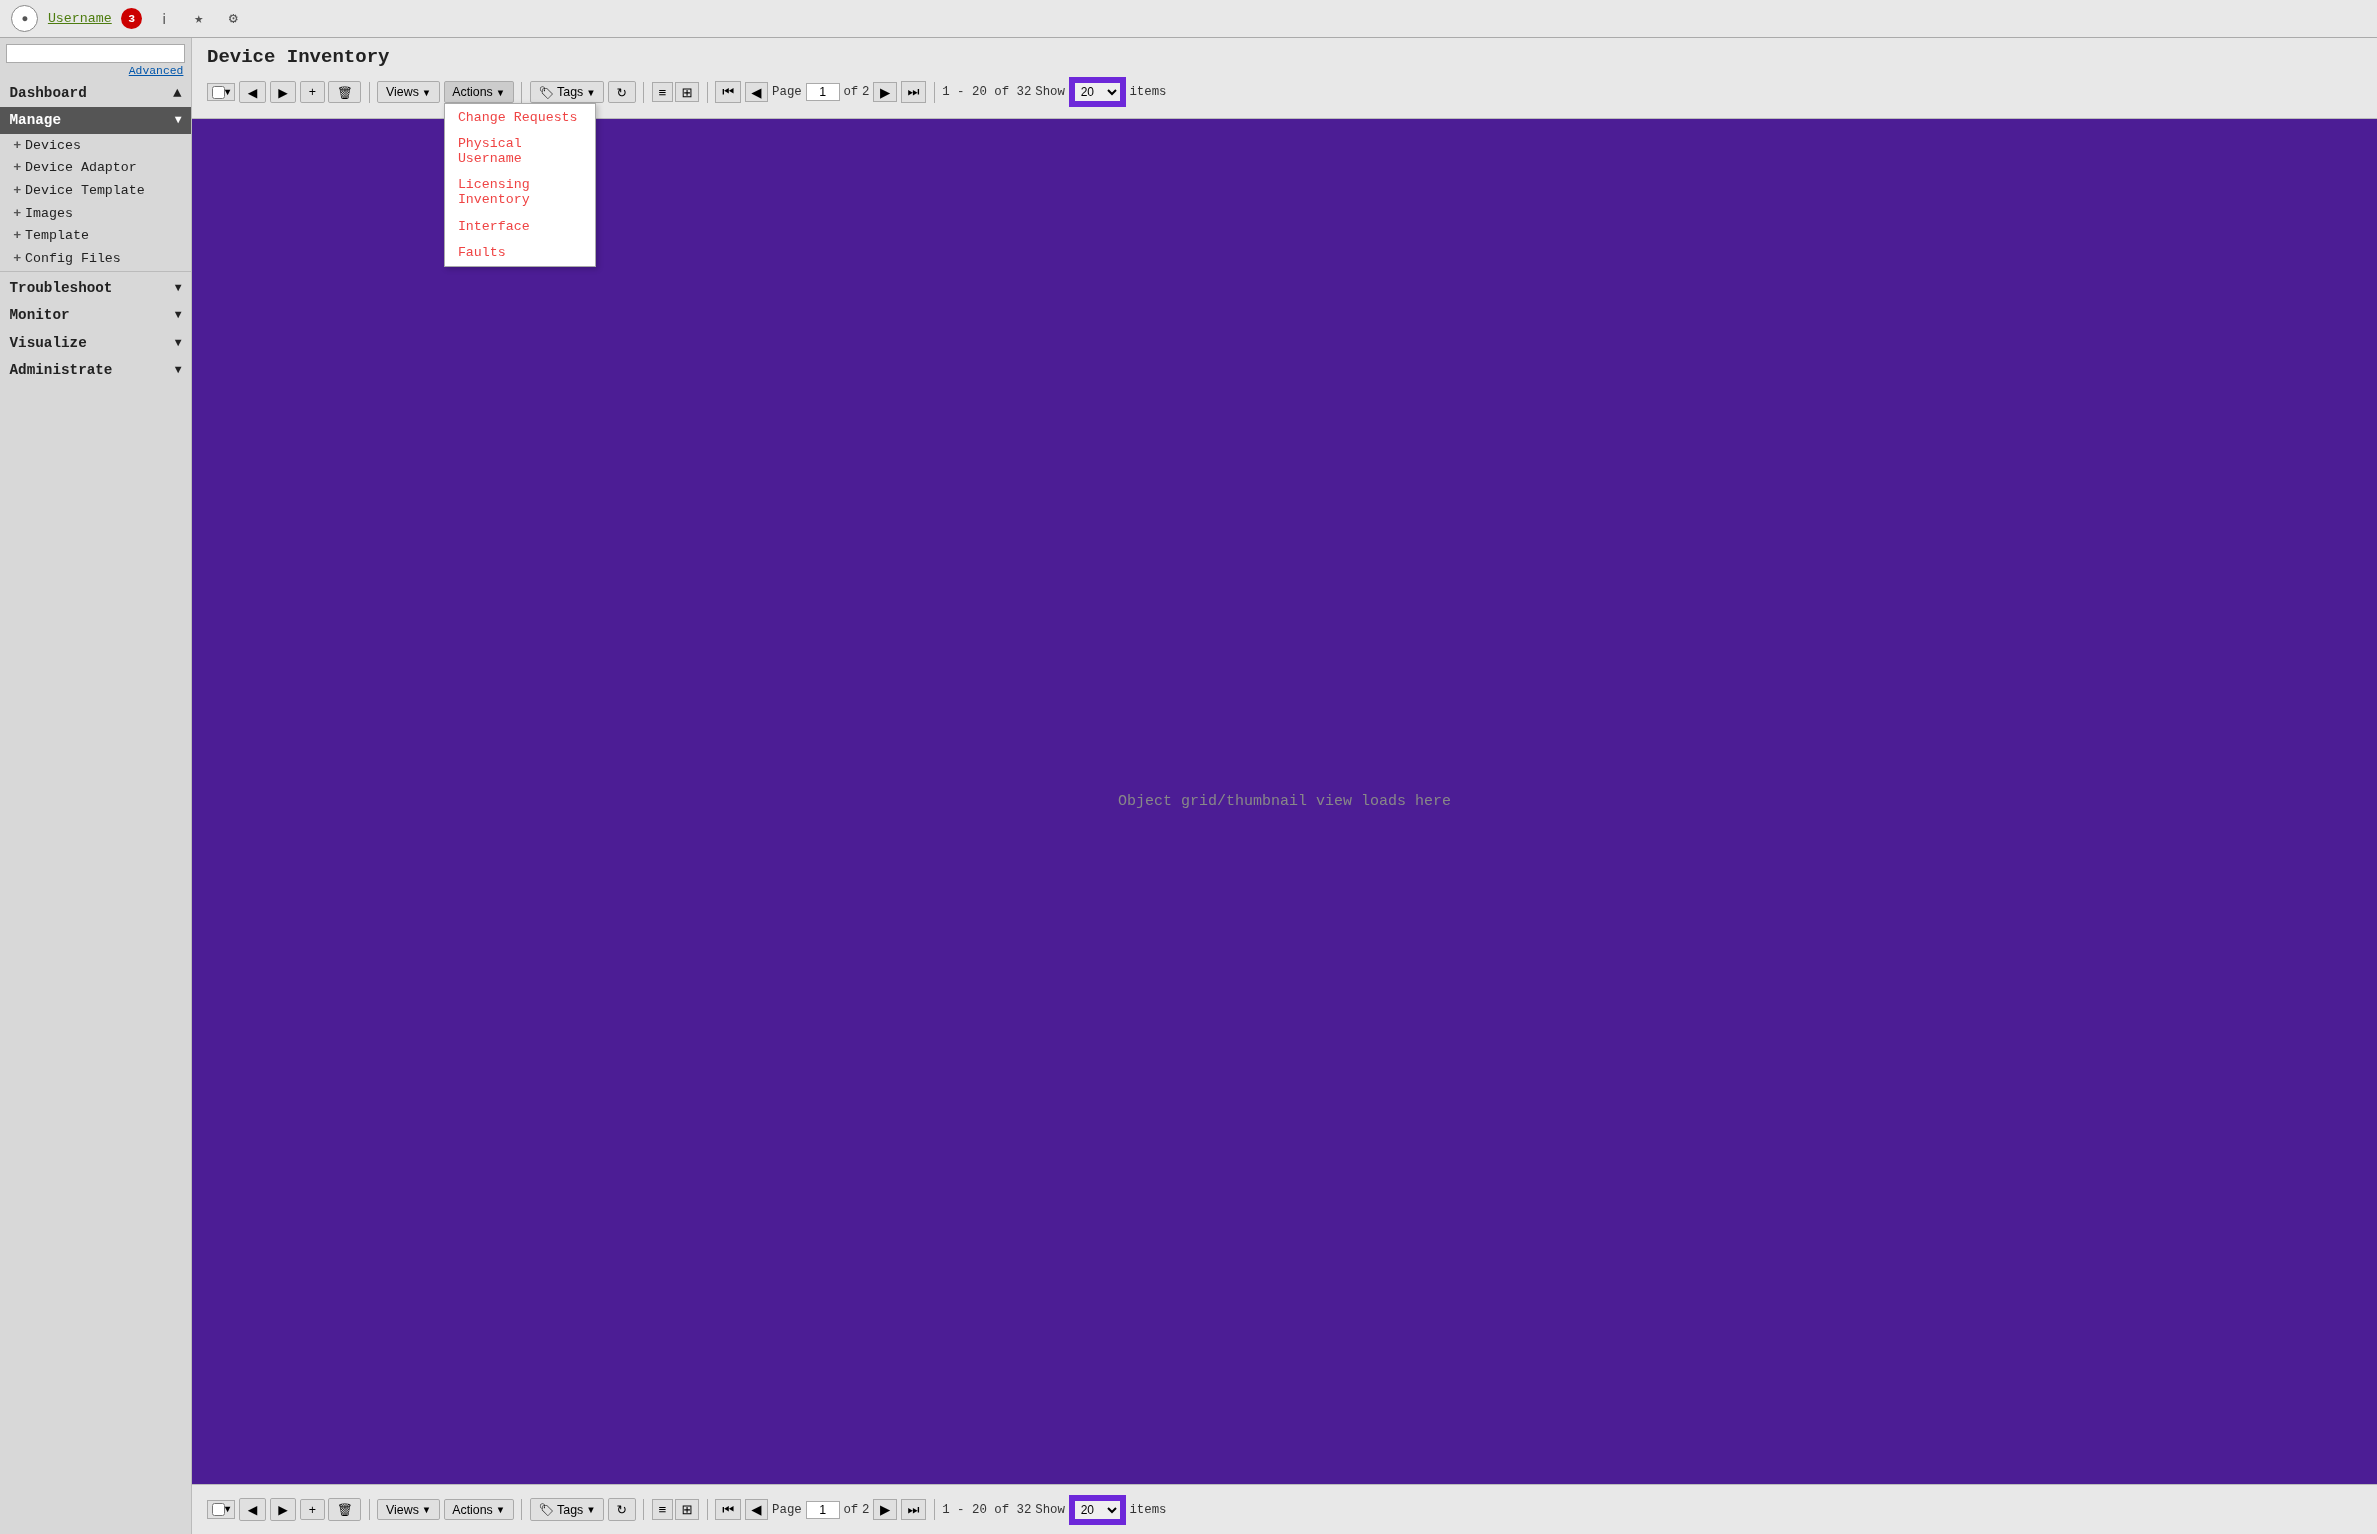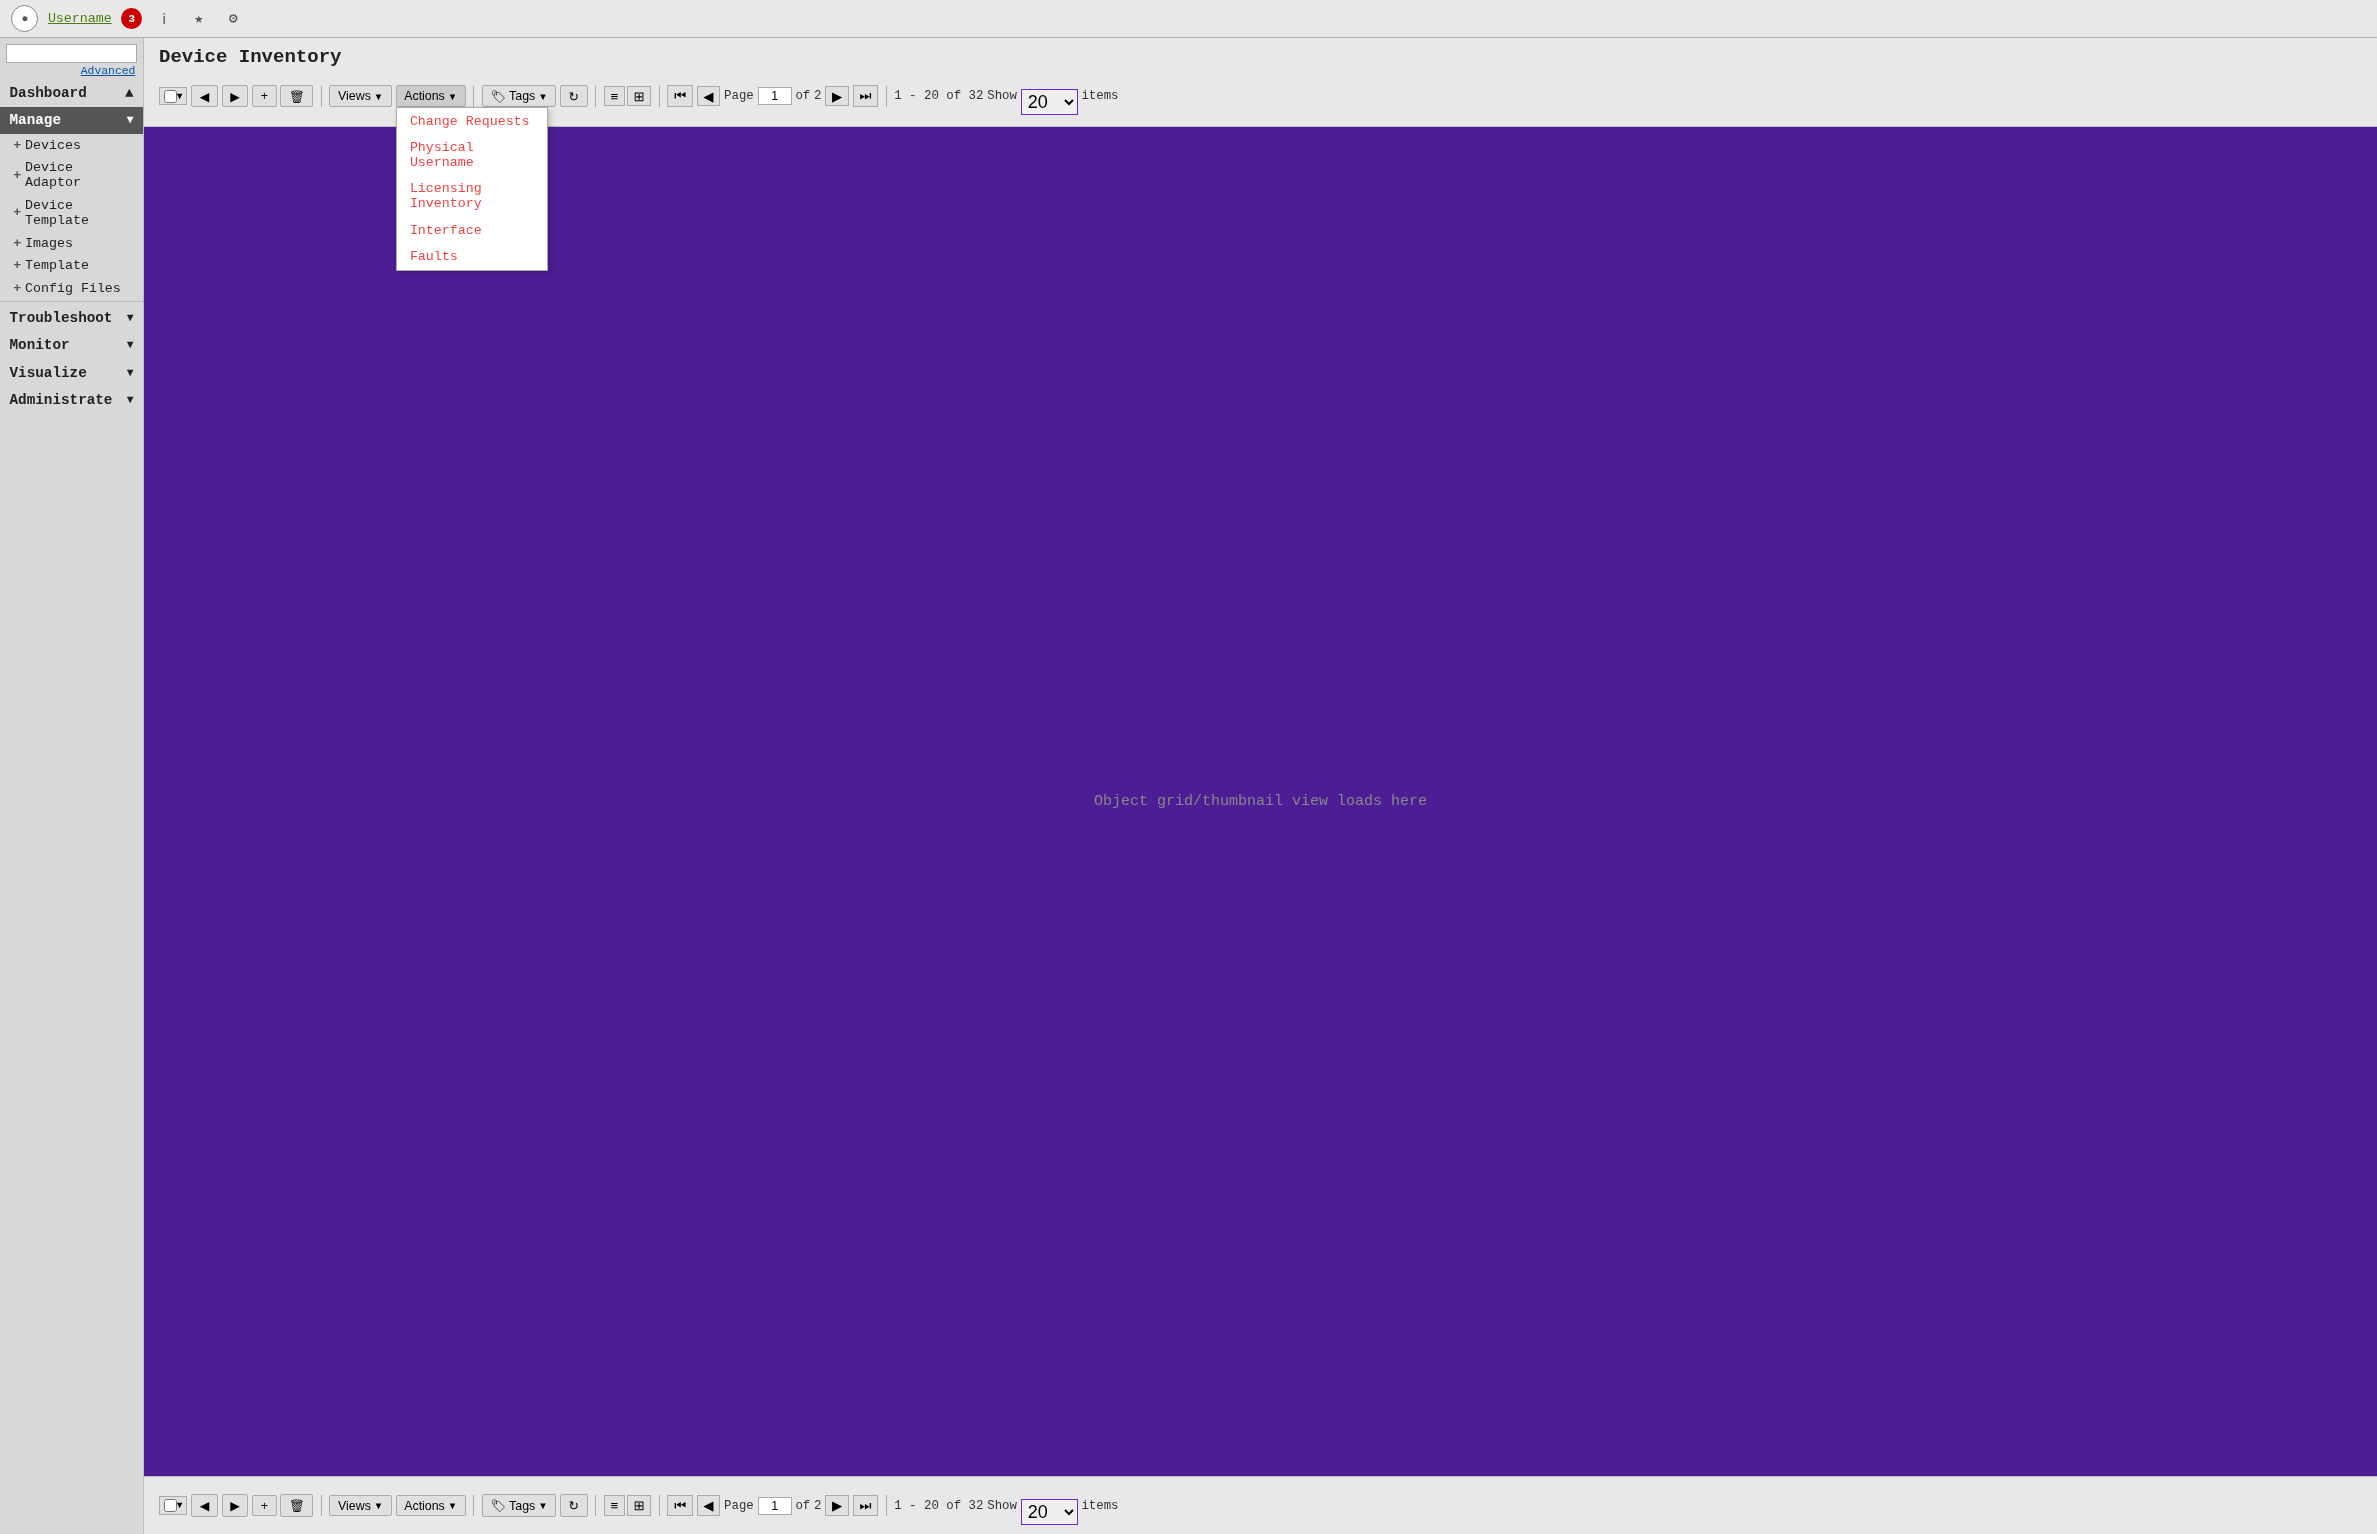--- a/index.html
+++ b/index.html
@@ -25,21 +25,21 @@
     #topbar .icon-btn {
       width: 25px; height: 25px; display: flex; align-items: center; justify-content: center;
       cursor: pointer; font-size: 15px; color: #555;
     }
 
     
     #main { display: flex; flex: 1; overflow: hidden; }
 
     
     #sidebar {
-      width: 144px; background: #d8d8d8; border-right: 1px solid #bbb;
+      width: 192px; background: #d8d8d8; border-right: 1px solid #bbb;
       display: flex; flex-direction: column; flex-shrink: 0; overflow-y: auto;
     }
     .sidebar-search {
       display: flex; align-items: center; background: #fff; border: 1px solid #aaa;
       margin: 5.7px 5.7px 0 5.7px; padding: 1.9px 5.7px;
     }
     .sidebar-search input {
       border: none; outline: none; font-size: 12.4px; width: 100%; background: transparent;
     }
     .sidebar-advanced {
@@ -85,21 +85,21 @@
     }
     .nav-btn {
       padding: 1.9px 5.7px; background: #e0e0e0; border: 1px solid #aaa;
       cursor: pointer; font-size: 13.3px;
     }
     .page-info { font-size: 12.4px; color: #333; display: flex; align-items: center; gap: 3.8px; }
     .page-input {
       width: 34px; border: 1px solid #aaa; text-align: center; font-size: 12.4px; padding: 1px 1.9px;
     }
     .show-select {
-      border: 1px solid #6d28d9; font-size: 18px; padding: 1px 1.9px; margin-top: 12px;
+      border: 6px solid #6d28d9; font-size: 12px; padding: 1px 1.9px;
     }
     .view-icons { display: flex; gap: 1.9px; }
     .view-icon-btn {
       padding: 1.9px 5.7px; background: #e0e0e0; border: 1px solid #aaa; cursor: pointer; font-size: 13.3px;
     }
 
     
     .dropdown-container { position: relative; display: inline-block; }
     .dropdown-menu {
       position: absolute; top: 100%; left: 0; background: #fff;

